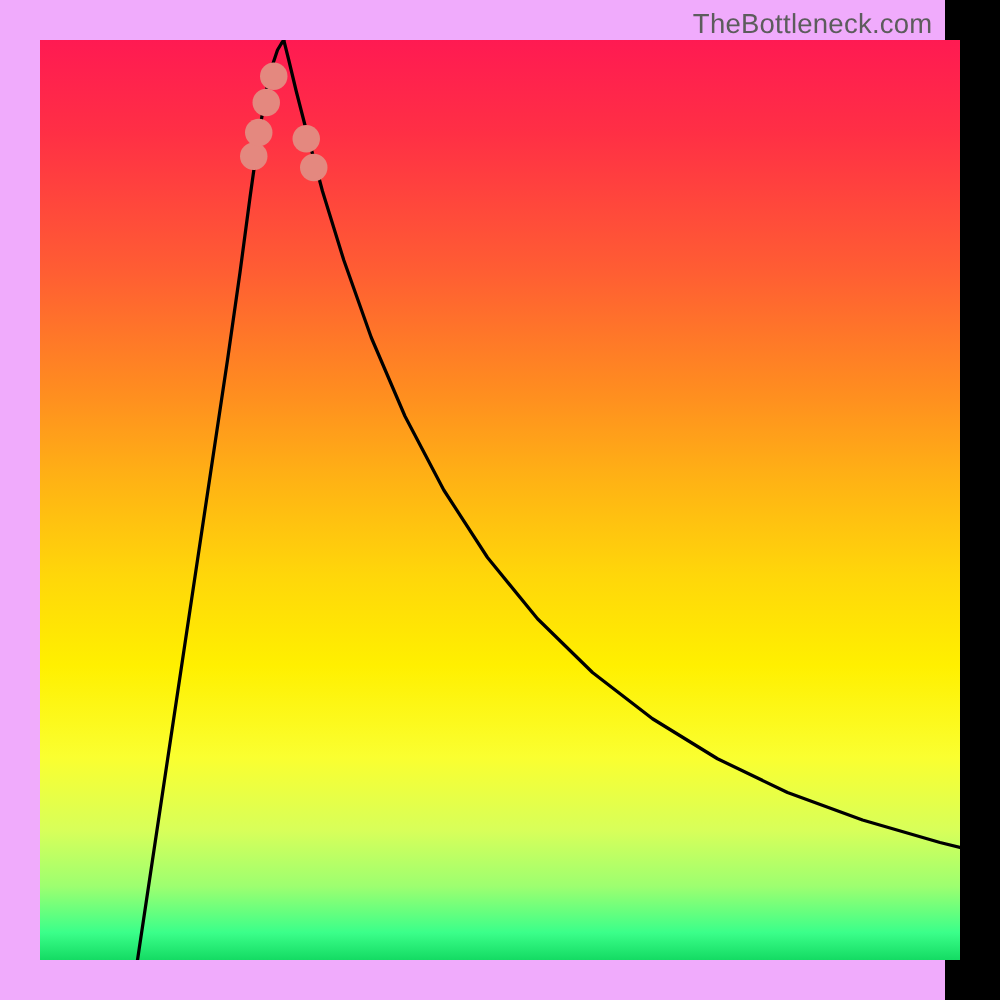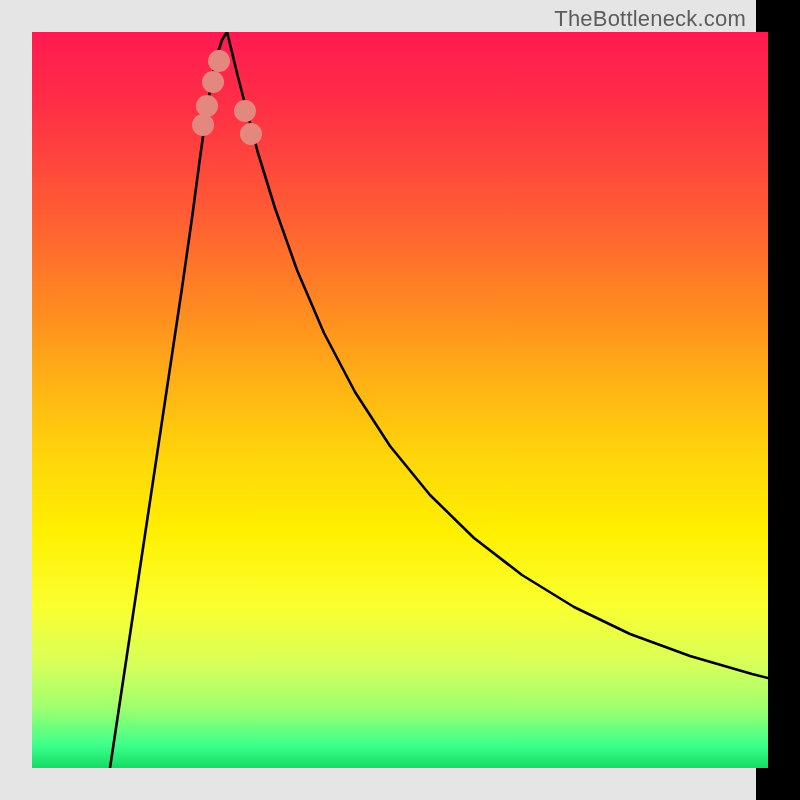--- a/index.html
+++ b/index.html
@@ -8,21 +8,21 @@
     width: 800px;
     height: 800px;
     background: #000;
     overflow: hidden;
     font-family: Arial, Helvetica, sans-serif;
   }
   .stage {
     position: relative;
     width: 756px;
     height: 800px;
-    background: #e5e5e5;
+    background: #f0abfc;
   }
   .plot {
     position: absolute;
     left: 32px;
     top: 32px;
     width: 736px;
     height: 736px;
     background: linear-gradient(
       to bottom,
       #ff1a52 0%,

